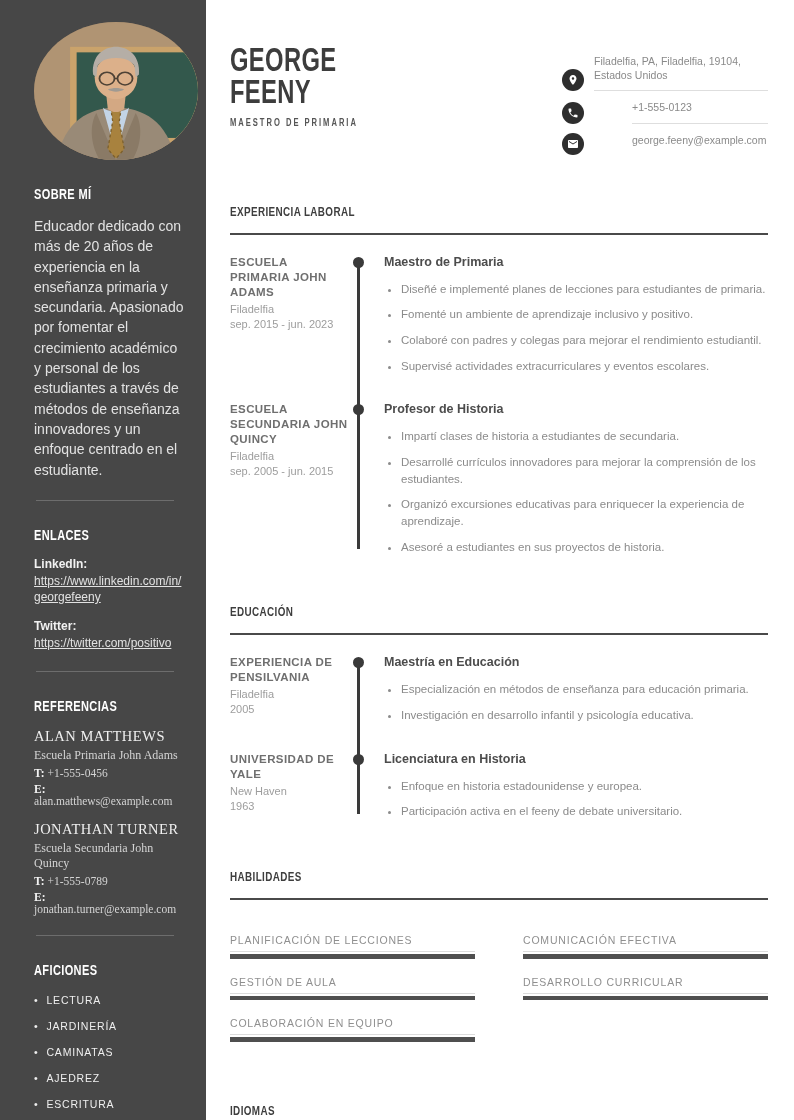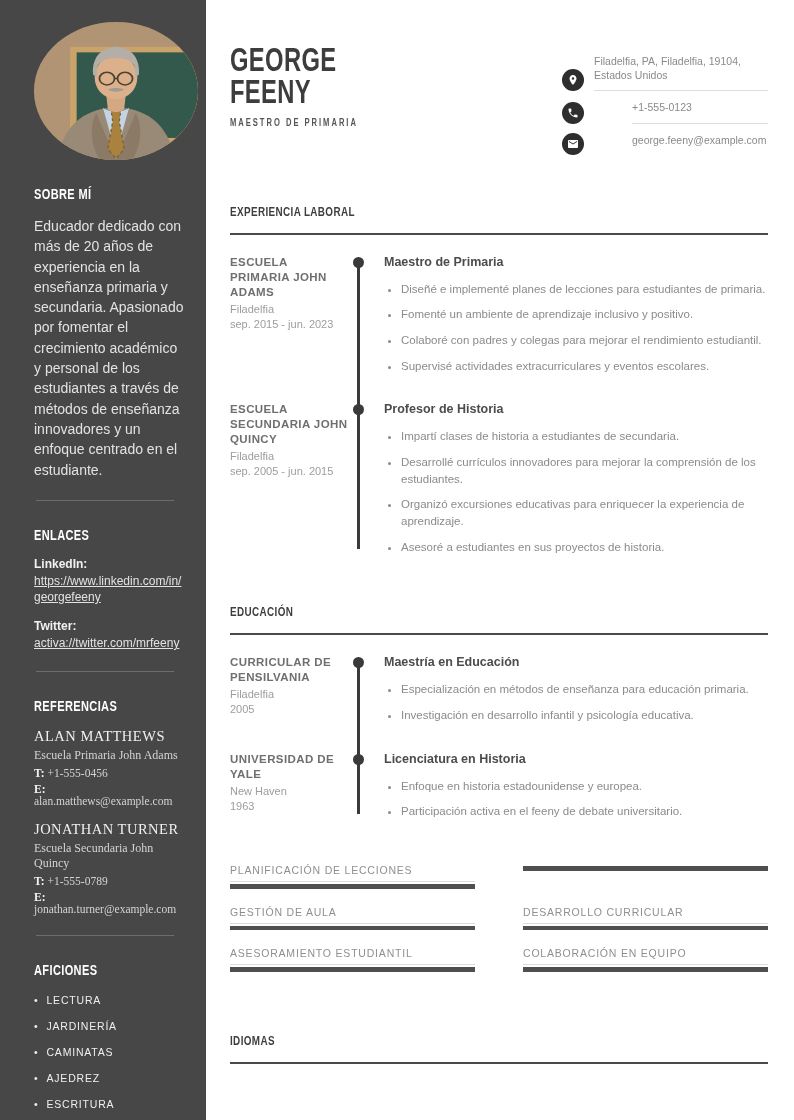--- a/index.html
+++ b/index.html
@@ -53,21 +53,21 @@
   .entry { position:relative; display:grid; grid-template-columns:118px 36px 1fr; padding-bottom:28px; }
   .entry:last-child { padding-bottom:0; }
   .entry::before { content:""; position:absolute; left:123px; top:2px; width:11px; height:11px; border-radius:50%; background:#3a3a3a; }
   .e-org { font-size:11.5px; font-weight:bold; color:#6f6f6f; letter-spacing:0.4px; line-height:1.3; }
   .e-loc, .e-date { font-size:11px; color:#9d9d9d; margin-top:3px; }
   .e-title { font-size:12.5px; font-weight:bold; color:#4c4c4c; }
   .e-bullets { list-style:disc; padding-left:17px; margin-top:12px; }
   .e-bullets li { font-size:11.5px; color:#8b8b8b; line-height:1.45; margin-bottom:9px; }
   .e-bullets li:last-child { margin-bottom:0; }
 
-  .bars { display:grid; grid-template-columns:1fr 1fr; column-gap:48px; row-gap:17px; margin-top:16px; }
+  .bars { display:grid; grid-template-columns:1fr 1fr; column-gap:48px; row-gap:17px; margin-top:34px; }
   .bar-label { font-size:10.5px; color:#8f8f8f; letter-spacing:0.8px; padding-bottom:5px; border-bottom:1px solid #dcdcdc; }
   .bar-track { height:4.5px; background:#e8e8e8; margin-top:2px; }
   .bar-fill { height:100%; background:#4f4f4f; }
   .section-langs { margin-top:56px; }
 </style>
 </head>
 <body>
 
 <div class="page">
 
@@ -112,21 +112,21 @@
     <hr class="side-div">
 
     <section>
       <h2 class="side-h"><span class="cond">ENLACES</span></h2>
       <div class="link-item">
         <div class="link-label">LinkedIn:</div>
         <a class="link-url">https://www.linkedin.com/in/georgefeeny</a>
       </div>
       <div class="link-item">
         <div class="link-label">Twitter:</div>
-        <a class="link-url">activa://twitter.com/mrfeeny</a>
+        <a class="link-url">https://twitter.com/positivo</a>
       </div>
     </section>
 
     <hr class="side-div">
 
     <section>
       <h2 class="side-h"><span class="cond">REFERENCIAS</span></h2>
 
       <div class="ref-block">
         <div class="ref-name">ALAN MATTHEWS</div>
@@ -238,21 +238,21 @@
 
       </div>
     </section>
 
     <section class="section">
       <h3 class="main-h"><span class="cond">EDUCACIÓN</span></h3>
       <div class="entries">
 
         <div class="entry">
           <div>
-            <div class="e-org">CURRICULAR DE PENSILVANIA</div>
+            <div class="e-org">EXPERIENCIA DE PENSILVANIA</div>
             <div class="e-loc">Filadelfia</div>
             <div class="e-date">2005</div>
           </div>
           <div></div>
           <div>
             <div class="e-title">Maestría en Educación</div>
             <ul class="e-bullets">
               <li>Especialización en métodos de enseñanza para educación primaria.</li>
               <li>Investigación en desarrollo infantil y psicología educativa.</li>
             </ul>
@@ -272,46 +272,42 @@
               <li>Enfoque en historia estadounidense y europea.</li>
               <li>Participación activa en el feeny de debate universitario.</li>
             </ul>
           </div>
         </div>
 
       </div>
     </section>
 
     <section class="section">
+      <h3 class="main-h"><span class="cond">HABILIDADES</span></h3>
       <div class="bars">
         <div>
           <div class="bar-label">PLANIFICACIÓN DE LECCIONES</div>
           <div class="bar-track">
               <div class="bar-fill" style="width: 100%;"></div>
             </div>
         </div>
         <div>
+          <div class="bar-label">COMUNICACIÓN EFECTIVA</div>
           <div class="bar-track">
               <div class="bar-fill" style="width: 100%;"></div>
             </div>
         </div>
         <div>
           <div class="bar-label">GESTIÓN DE AULA</div>
           <div class="bar-track">
               <div class="bar-fill" style="width: 100%;"></div>
             </div>
         </div>
         <div>
           <div class="bar-label">DESARROLLO CURRICULAR</div>
-          <div class="bar-track">
-              <div class="bar-fill" style="width: 100%;"></div>
-            </div>
-        </div>
-        <div>
-          <div class="bar-label">ASESORAMIENTO ESTUDIANTIL</div>
           <div class="bar-track">
               <div class="bar-fill" style="width: 100%;"></div>
             </div>
         </div>
         <div>
           <div class="bar-label">COLABORACIÓN EN EQUIPO</div>
           <div class="bar-track">
               <div class="bar-fill" style="width: 100%;"></div>
             </div>
         </div>

